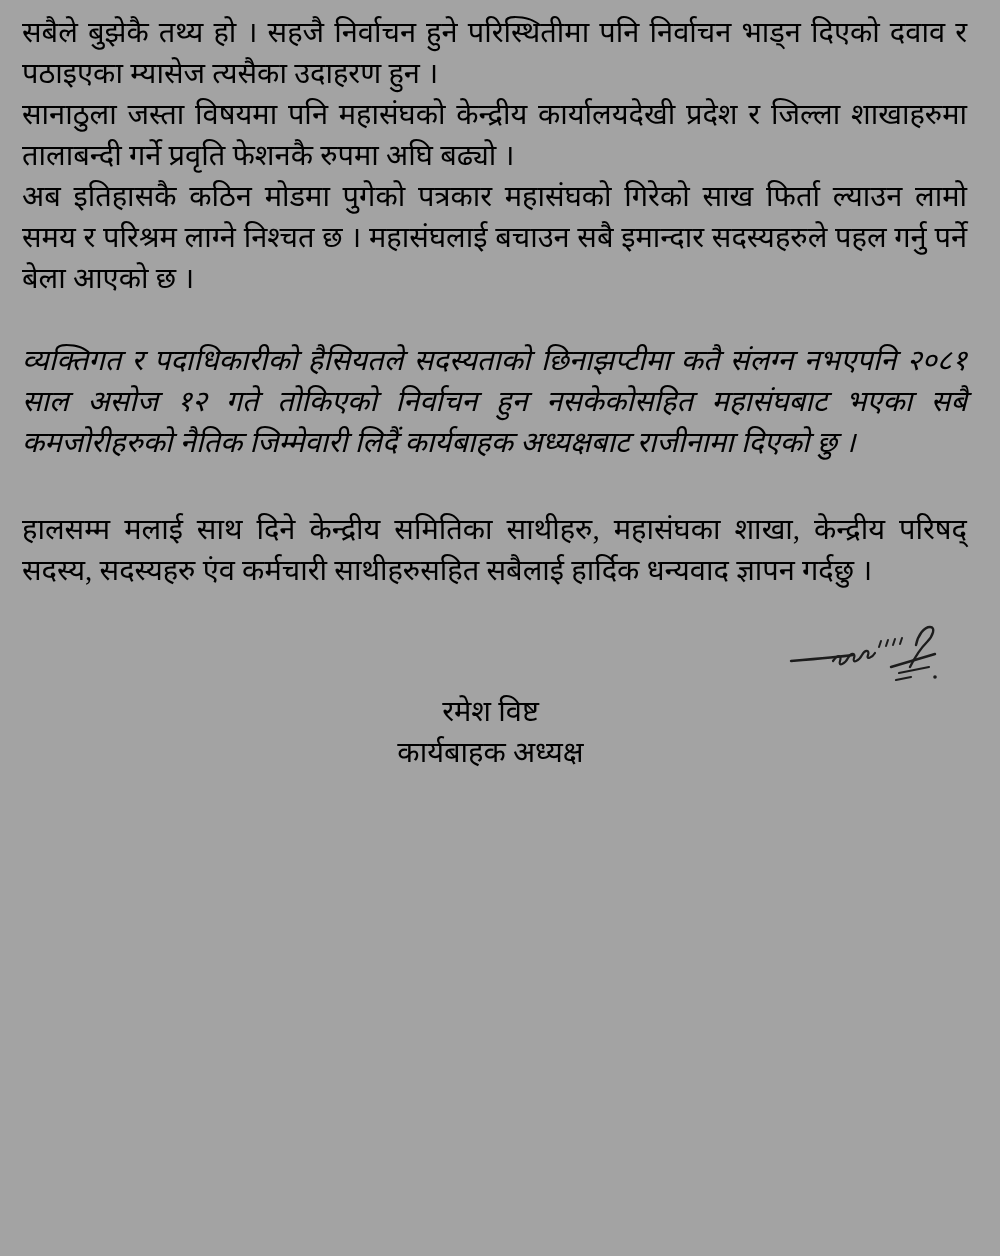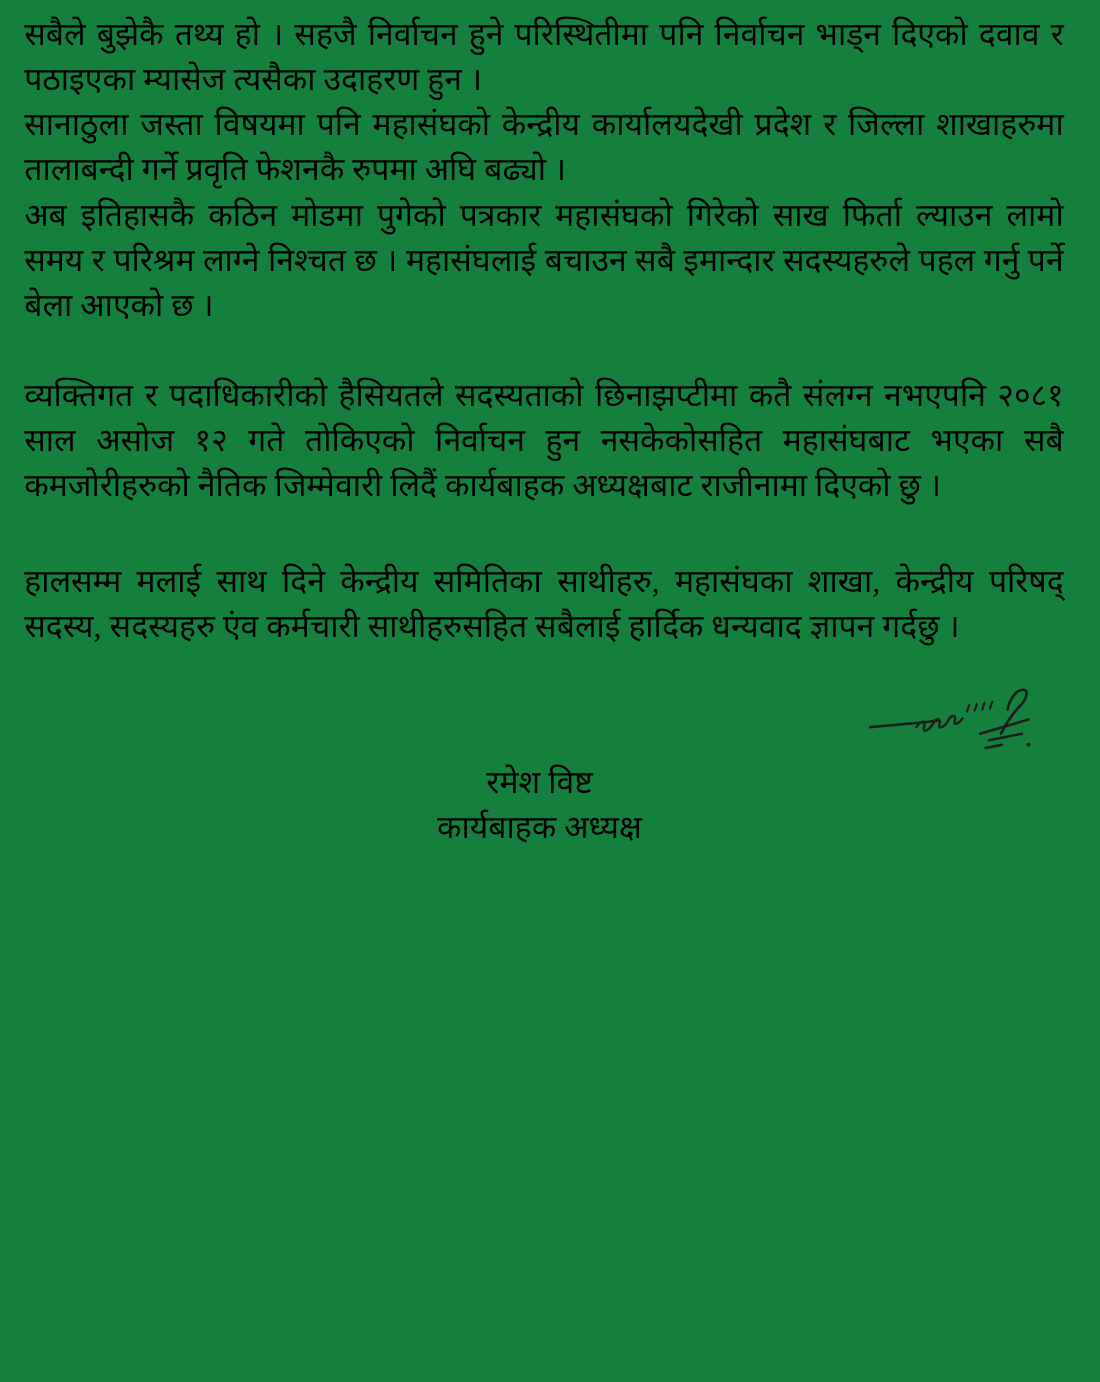--- a/index.html
+++ b/index.html
@@ -1,36 +1,36 @@
 <!DOCTYPE html>
 <html><head>
 <meta charset="utf-8">
 <style>
   html, body { margin: 0; padding: 0; background: #ffffff; }
   .page {
     position: relative;
     width: 1000px;
     height: 1256px;
     margin: 0 auto;
-    background: #15803d;
+    background: #a3a3a3;
     color: #000000;
     font-family: "Liberation Serif", "DejaVu Serif", serif;
     box-sizing: border-box;
     padding: 12px 33px 0 22px;
     overflow: hidden;
   }
   .body-text p {
     margin: 0;
     font-size: 29px;
     line-height: 41px;
     text-align: justify;
     color: #000000;
   }
   .body-text p.indent-first { text-indent: 8px; }
-  .body-text p.gap-before { margin-top: 41px; }
+  .body-text p.gap-before { margin-top: 41px; font-style: italic; }
   .body-text p.gap-before-lg { margin-top: 46px; }
   .sig-block {
     margin-top: 30px;
     text-align: right;
     padding-right: 8px;
   }
   .sig-image-wrap {
     display: inline-block;
     margin-right: 14px;
   }

